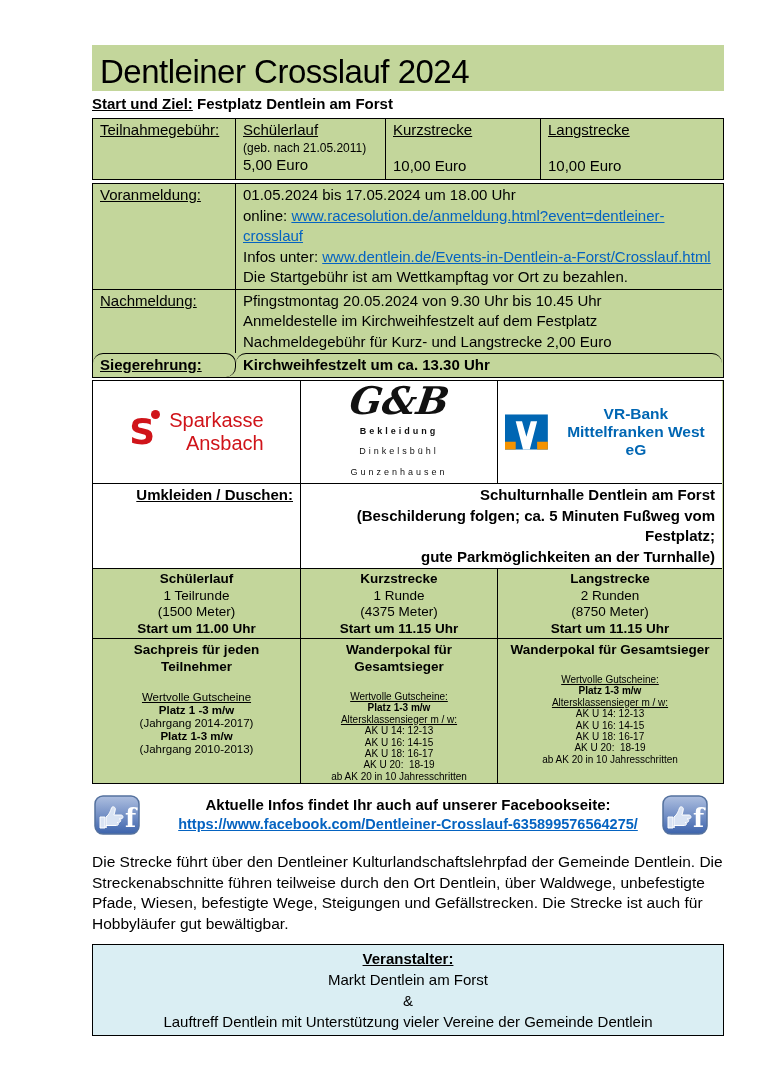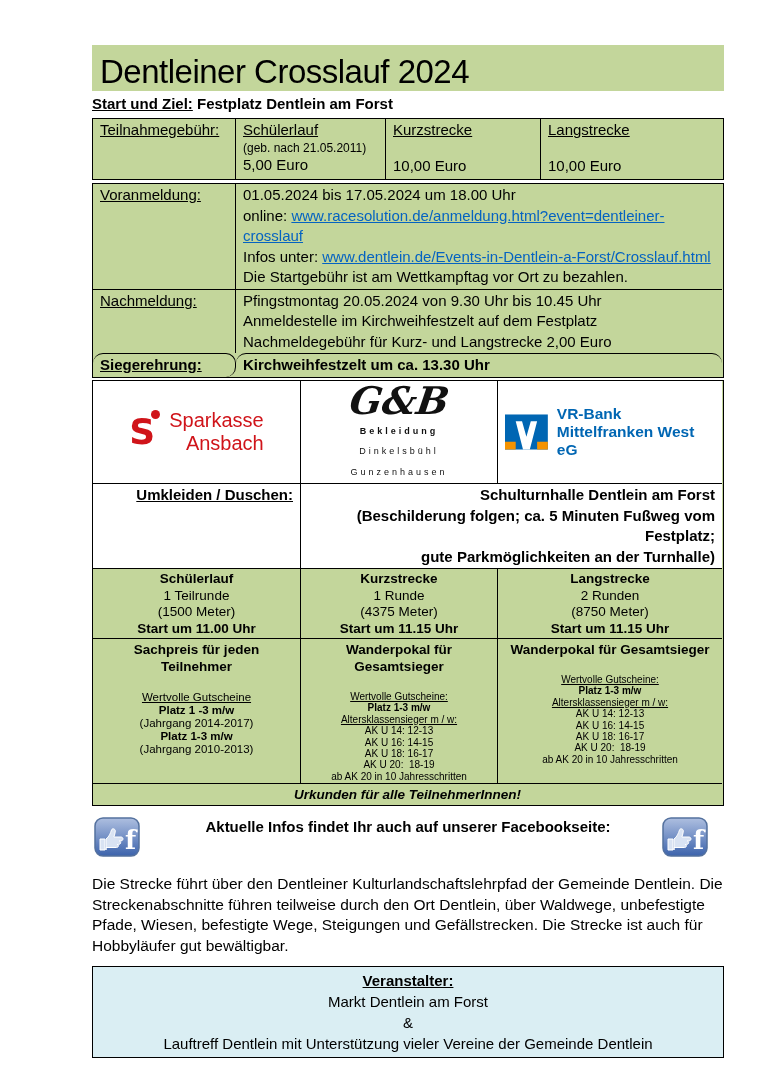--- a/index.html
+++ b/index.html
@@ -45,21 +45,21 @@
   
   .sparkasse { display: flex; align-items: center; gap: 10px; color: #d0141a; }
   .spk-symbol { position: relative; width: 30px; height: 40px; }
   .spk-s { font-size: 36px; font-weight: 800; line-height: 40px; font-family: "DejaVu Sans", sans-serif; }
   .spk-dot { position: absolute; top: -2px; right: -1px; width: 9px; height: 9px; border-radius: 50%; background: #d0141a; }
   .spk-text { font-size: 20px; line-height: 23px; font-weight: 500; text-align: right; }
   .gb { text-align: center; color: #111; }
   .gb-script { font-family: "DejaVu Serif", serif; font-style: italic; font-weight: bold; font-size: 38px; line-height: 38px; transform: skewX(-8deg); }
   .gb-line1 { font-size: 9px; font-weight: bold; letter-spacing: 3px; margin-top: 1px; }
   .gb-line2, .gb-line3 { font-size: 9px; letter-spacing: 3px; }
-  .vrbank { display: flex; align-items: center; gap: 9px; }
+  .vrbank { display: flex; align-items: center; gap: 9px; text-align: center; }
   .vr-text { color: #0066b3; font-weight: bold; font-size: 15.5px; line-height: 18px; }
 
   
   .fb-block { position: relative; margin-top: 8px; height: 54px; }
   .fb-icon { position: absolute; top: 3px; }
   .fb-icon.left { left: 2px; }
   .fb-icon.right { right: 16px; }
   .fb-center { text-align: center; padding-top: 3px; }
   .fb-heading { font-size: 15px; font-weight: bold; line-height: 20px; }
   .fb-link { font-size: 14.5px; font-weight: bold; }
@@ -225,21 +225,20 @@
           <div class="pl b">Platz 1-3 m/w</div>
           <div class="pl u">Altersklassensieger m / w:</div>
           <div class="pl">AK U 14: 12-13</div>
           <div class="pl">AK U 16: 14-15</div>
           <div class="pl">AK U 18: 16-17</div>
           <div class="pl">AK U 20:  18-19</div>
           <div class="pl">ab AK 20 in 10 Jahresschritten</div>
         </div>
       </div>
 
-      <div class="cell last bt urkunden-row">Urkunden für alle TeilnehmerInnen!</div>
     </div>
 
     <div class="fb-block">
       <svg class="fb-icon left" width="46" height="42" viewBox="0 0 46 42">
         <defs>
           <linearGradient id="fbg" x1="0" y1="0" x2="0" y2="1">
             <stop offset="0" stop-color="#aebfe0"></stop>
               <stop offset="1" stop-color="#3c63ac"></stop>
           </linearGradient>
         </defs>
@@ -249,20 +248,21 @@
         <text x="31" y="32" font-size="26" font-weight="bold" fill="#ffffff" font-family="DejaVu Serif, serif">f</text>
       </svg>
       <svg class="fb-icon right" width="46" height="42" viewBox="0 0 46 42">
         <rect x="1" y="1" width="44" height="38" rx="8" fill="url(#fbg)" stroke="#54719e" stroke-width="1.5"></rect>
         <path d="M6 22 h5 v11 h-5 z" fill="#d9e3f3" stroke="#fff"></path>
         <path d="M12 33 V22 c3-2 4.5-6 5.5-9 c0.7-2 3.8-1.4 3.8 1 c0 2-0.8 4-1.4 6 h7.2 c2.6 0 2.6 4 -0.4 4 h-1.6 c2.2 0 2.2 3.5 -0.6 3.5 h-1.4 c2 0 1.8 3 -0.6 3 h-10.5 z" fill="#d9e3f3" stroke="#fff"></path>
         <text x="31" y="32" font-size="26" font-weight="bold" fill="#ffffff" font-family="DejaVu Serif, serif">f</text>
       </svg>
       <div class="fb-center">
         <div class="fb-heading">Aktuelle Infos findet Ihr auch auf unserer Facebookseite:</div>
+        <a class="link fb-link">https://www.facebook.com/Dentleiner-Crosslauf-635899576564275/</a>
       </div>
     </div>
 
     <div class="description">Die Strecke führt über den Dentleiner Kulturlandschaftslehrpfad der Gemeinde Dentlein. Die Streckenabschnitte führen teilweise durch den Ort Dentlein, über Waldwege, unbefestigte Pfade, Wiesen, befestigte Wege, Steigungen und Gefällstrecken. Die Strecke ist auch für Hobbyläufer gut bewältigbar.</div>
 
 
     <div class="veranstalter-box">
       <div><span class="u b">Veranstalter:</span></div>
       <div>Markt Dentlein am Forst</div>
       <div>&amp;</div>

